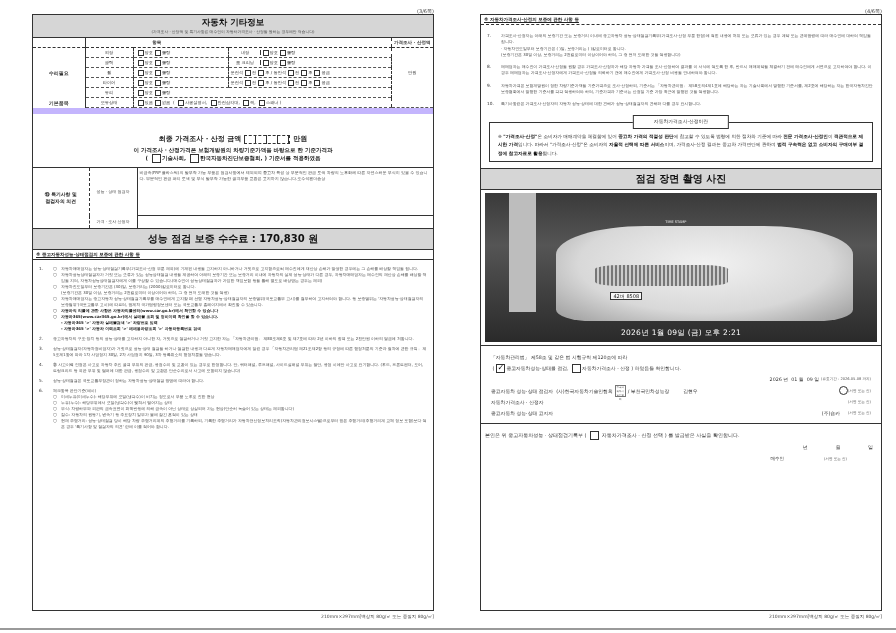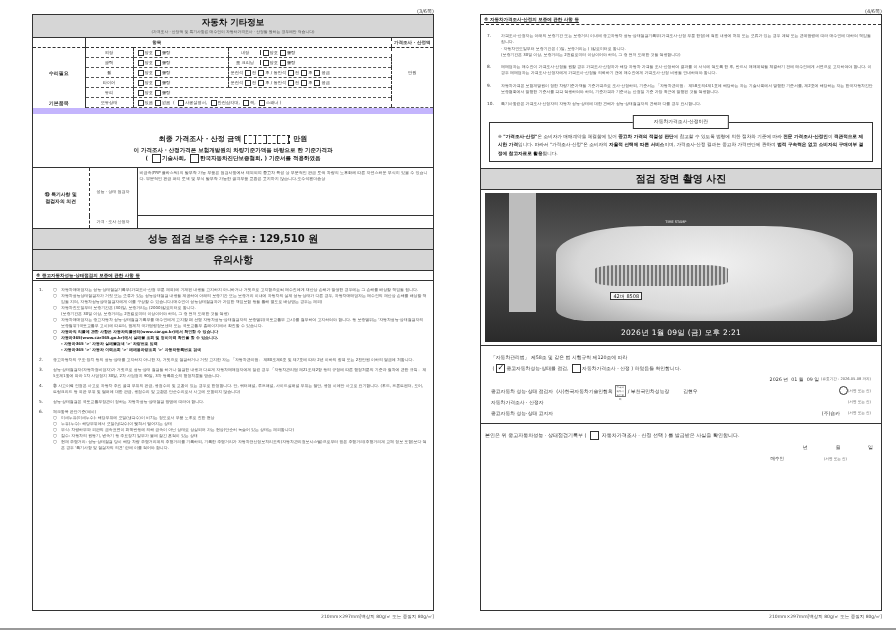--- a/index.html
+++ b/index.html
@@ -146,22 +146,21 @@
         <td class="op-sub">성능 · 상태 점검자</td>
         <td class="op-text">비금속(FRP 플라스틱)의 탈부착 가능 부품은 점검사항에서 제외되며 중고차 특성 상 부분적인 판금 도색 차량의 노후화에 따른 자연스러운 부식이 있을 수 있습니다. 부분적인 판금 퍼티 도색 및 부식 탈부착 가능한 골격부품 교환은 고지하지 않습니다.조수석펜더손상</td>
       </tr>
       <tr class="op-row2">
         <td class="op-sub" style="border-top:none">가격 · 조사 산정자</td>
         <td></td>
       </tr>
     </tbody>
       </table>
 
-    <div class="bar mid">성능 점검 보증 수수료 : 129,510 원</div>
-    <div class="bar mid" style="border-top:none">유의사항</div>
+    <div class="bar mid">성능 점검 보증 수수료 : 170,830 원</div>
     <div class="notice-head">※ 중고자동차성능·상태점검의 보증에 관한 사항 등</div>
 
     <div class="notice-body">
       <div class="ni">
         <div class="num">1.</div>
         <div class="txt">
           <div class="bl">
               <span class="c"></span>
               <span>자동차매매업자는 성능·상태점검기록부(가격조사·산정 부분 제외)에 기재된 내용을 고지하지 아니하거나 거짓으로 고지함으로써 매수인에게 재산상 손해가 발생한 경우에는 그 손해를 배상할 책임을 집니다.</span>
             </div>

